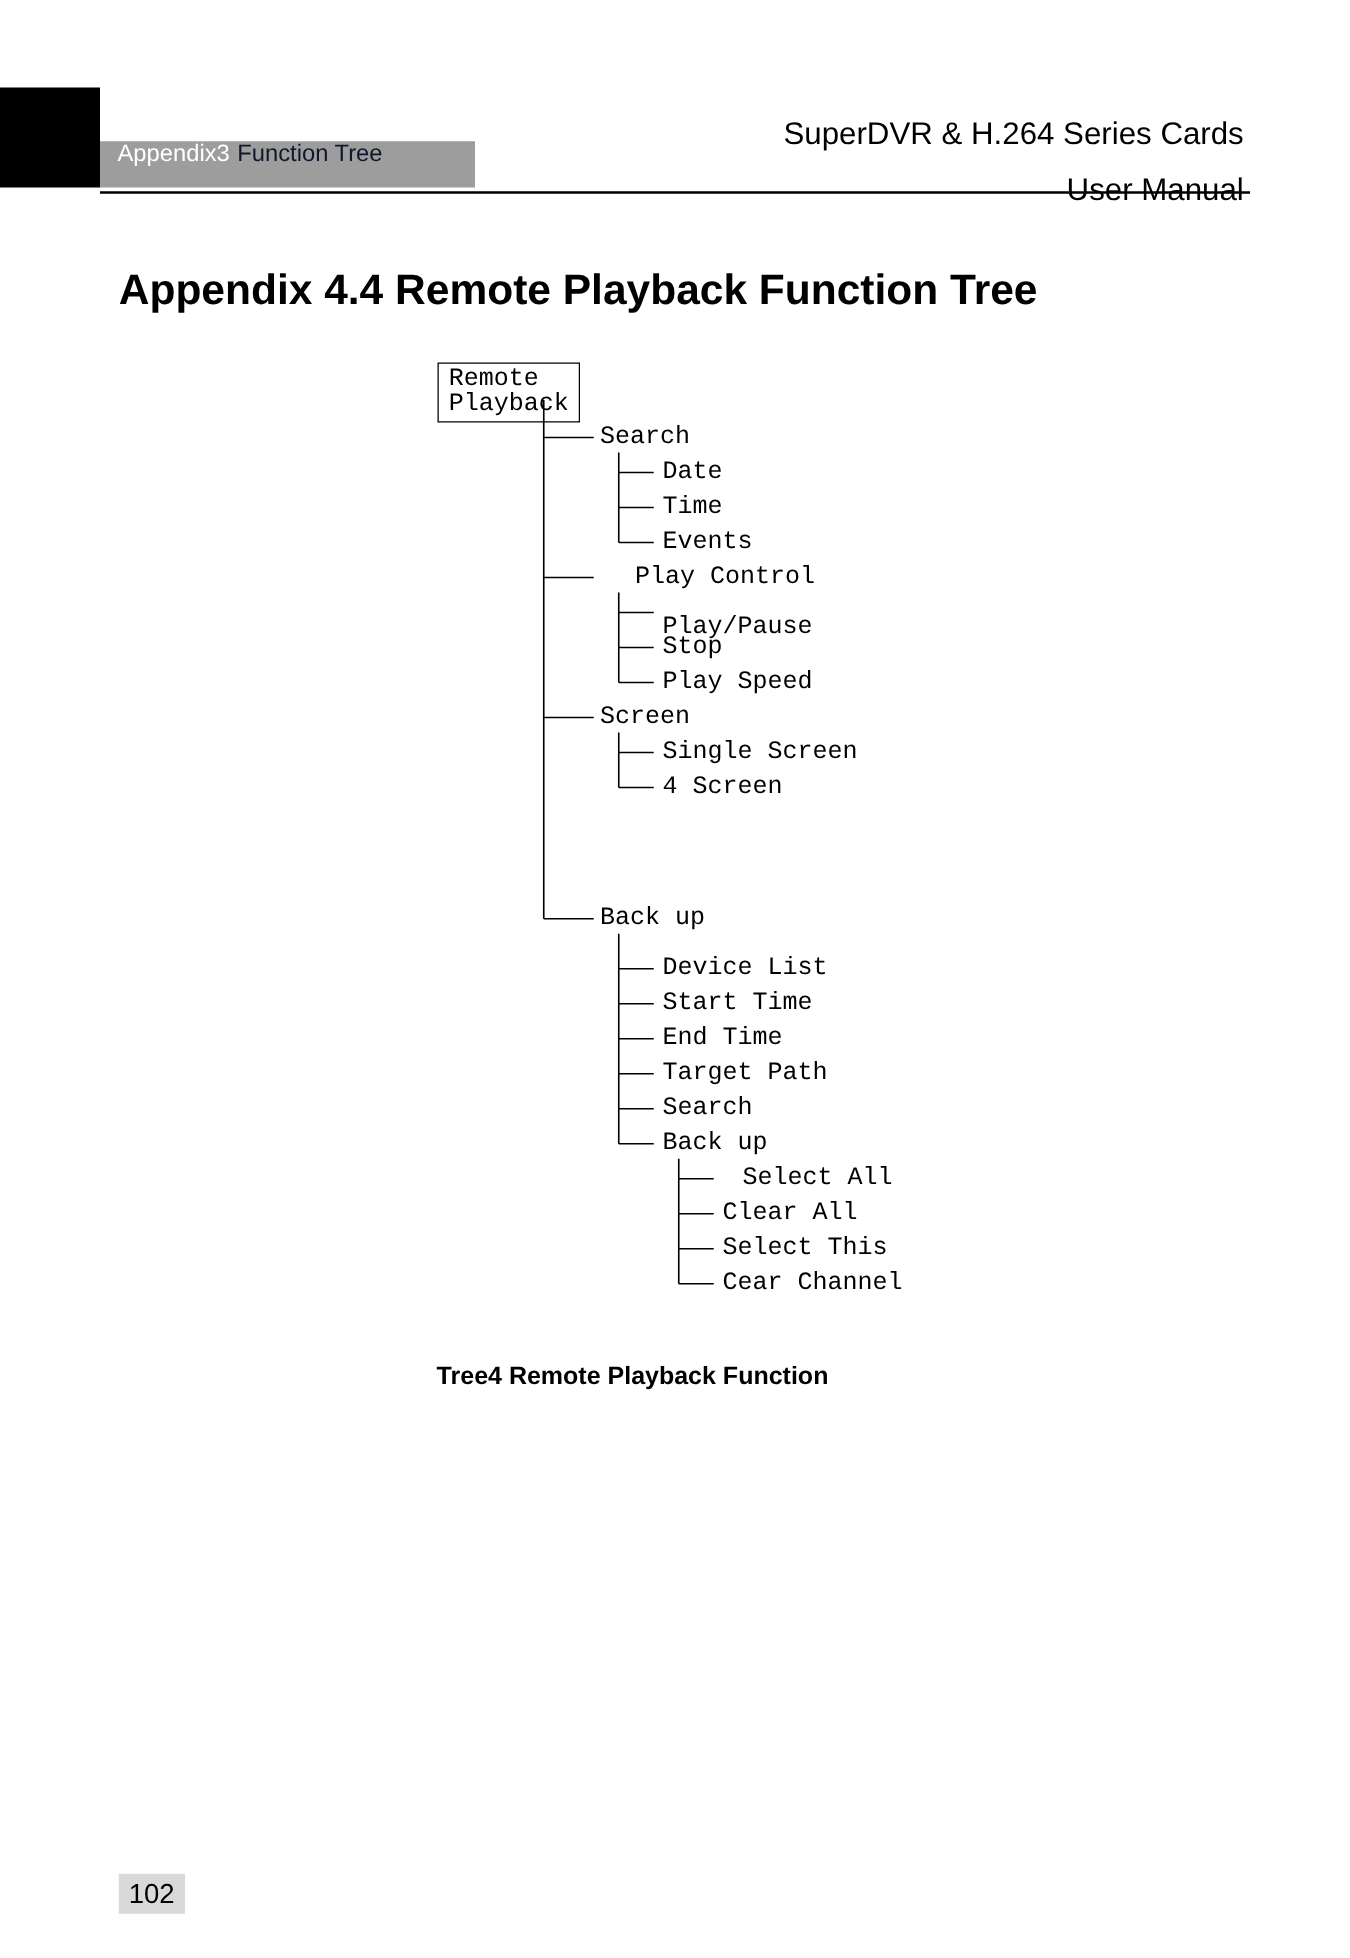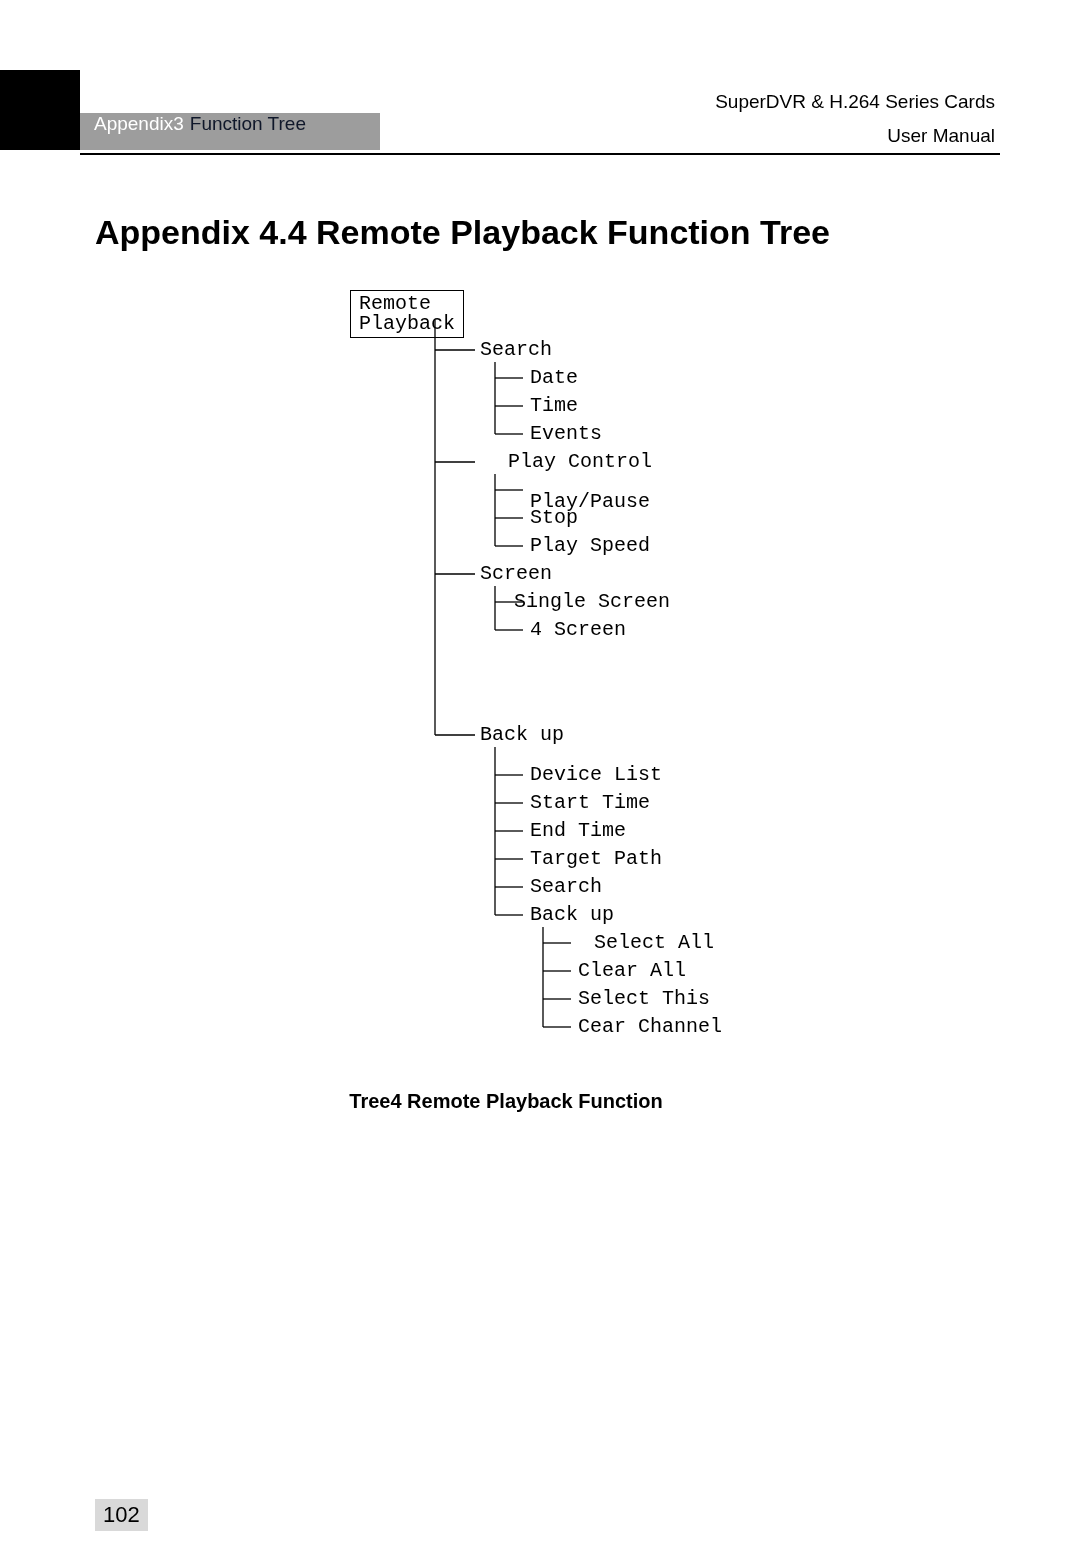--- a/index.html
+++ b/index.html
@@ -39,21 +39,21 @@
     padding-left: 14px;
     box-sizing: border-box;
     display: flex;
     align-items: flex-start;
   }
   .grey-box .light { color: #0f172a; margin-left: 6px; }
   .top-right {
     position: absolute;
     right: 85px;
     top: 15px;
-    font-size: 19px;
+    font-size: 25px;
     text-align: right;
     line-height: 1.8;
   }
   .divider {
     position: absolute;
     left: 80px;
     right: 80px;
     top: 153px;
     height: 2px;
     background: #000;
@@ -174,21 +174,21 @@
   <div class="node-label" style="left:180px; top:78px;">Date</div>
   <div class="node-label" style="left:180px; top:106px;">Time</div>
   <div class="node-label" style="left:180px; top:134px;">Events</div>
 
   <div class="node-label" style="left:130px; top:162px;margin-left:28px;">Play Control</div>
   <div class="node-label" style="left:180px; top:202px;">Play/Pause</div>
   <div class="node-label" style="left:180px; top:218px;">Stop</div>
   <div class="node-label" style="left:180px; top:246px;">Play Speed</div>
 
   <div class="node-label" style="left:130px; top:274px;">Screen</div>
-  <div class="node-label" style="left:164px; top:302px;">Single Screen</div>
+  <div class="node-label" style="left:180px; top:302px;">Single Screen</div>
   <div class="node-label" style="left:180px; top:330px;">4 Screen</div>
 
   <div class="node-label" style="left:130px; top:435px;">Back up</div>
   <div class="node-label" style="left:180px; top:475px;">Device List</div>
   <div class="node-label" style="left:180px; top:503px;">Start Time</div>
   <div class="node-label" style="left:180px; top:531px;">End Time</div>
   <div class="node-label" style="left:180px; top:559px;">Target Path</div>
   <div class="node-label" style="left:180px; top:587px;">Search</div>
   <div class="node-label" style="left:180px; top:615px;">Back up</div>
 

